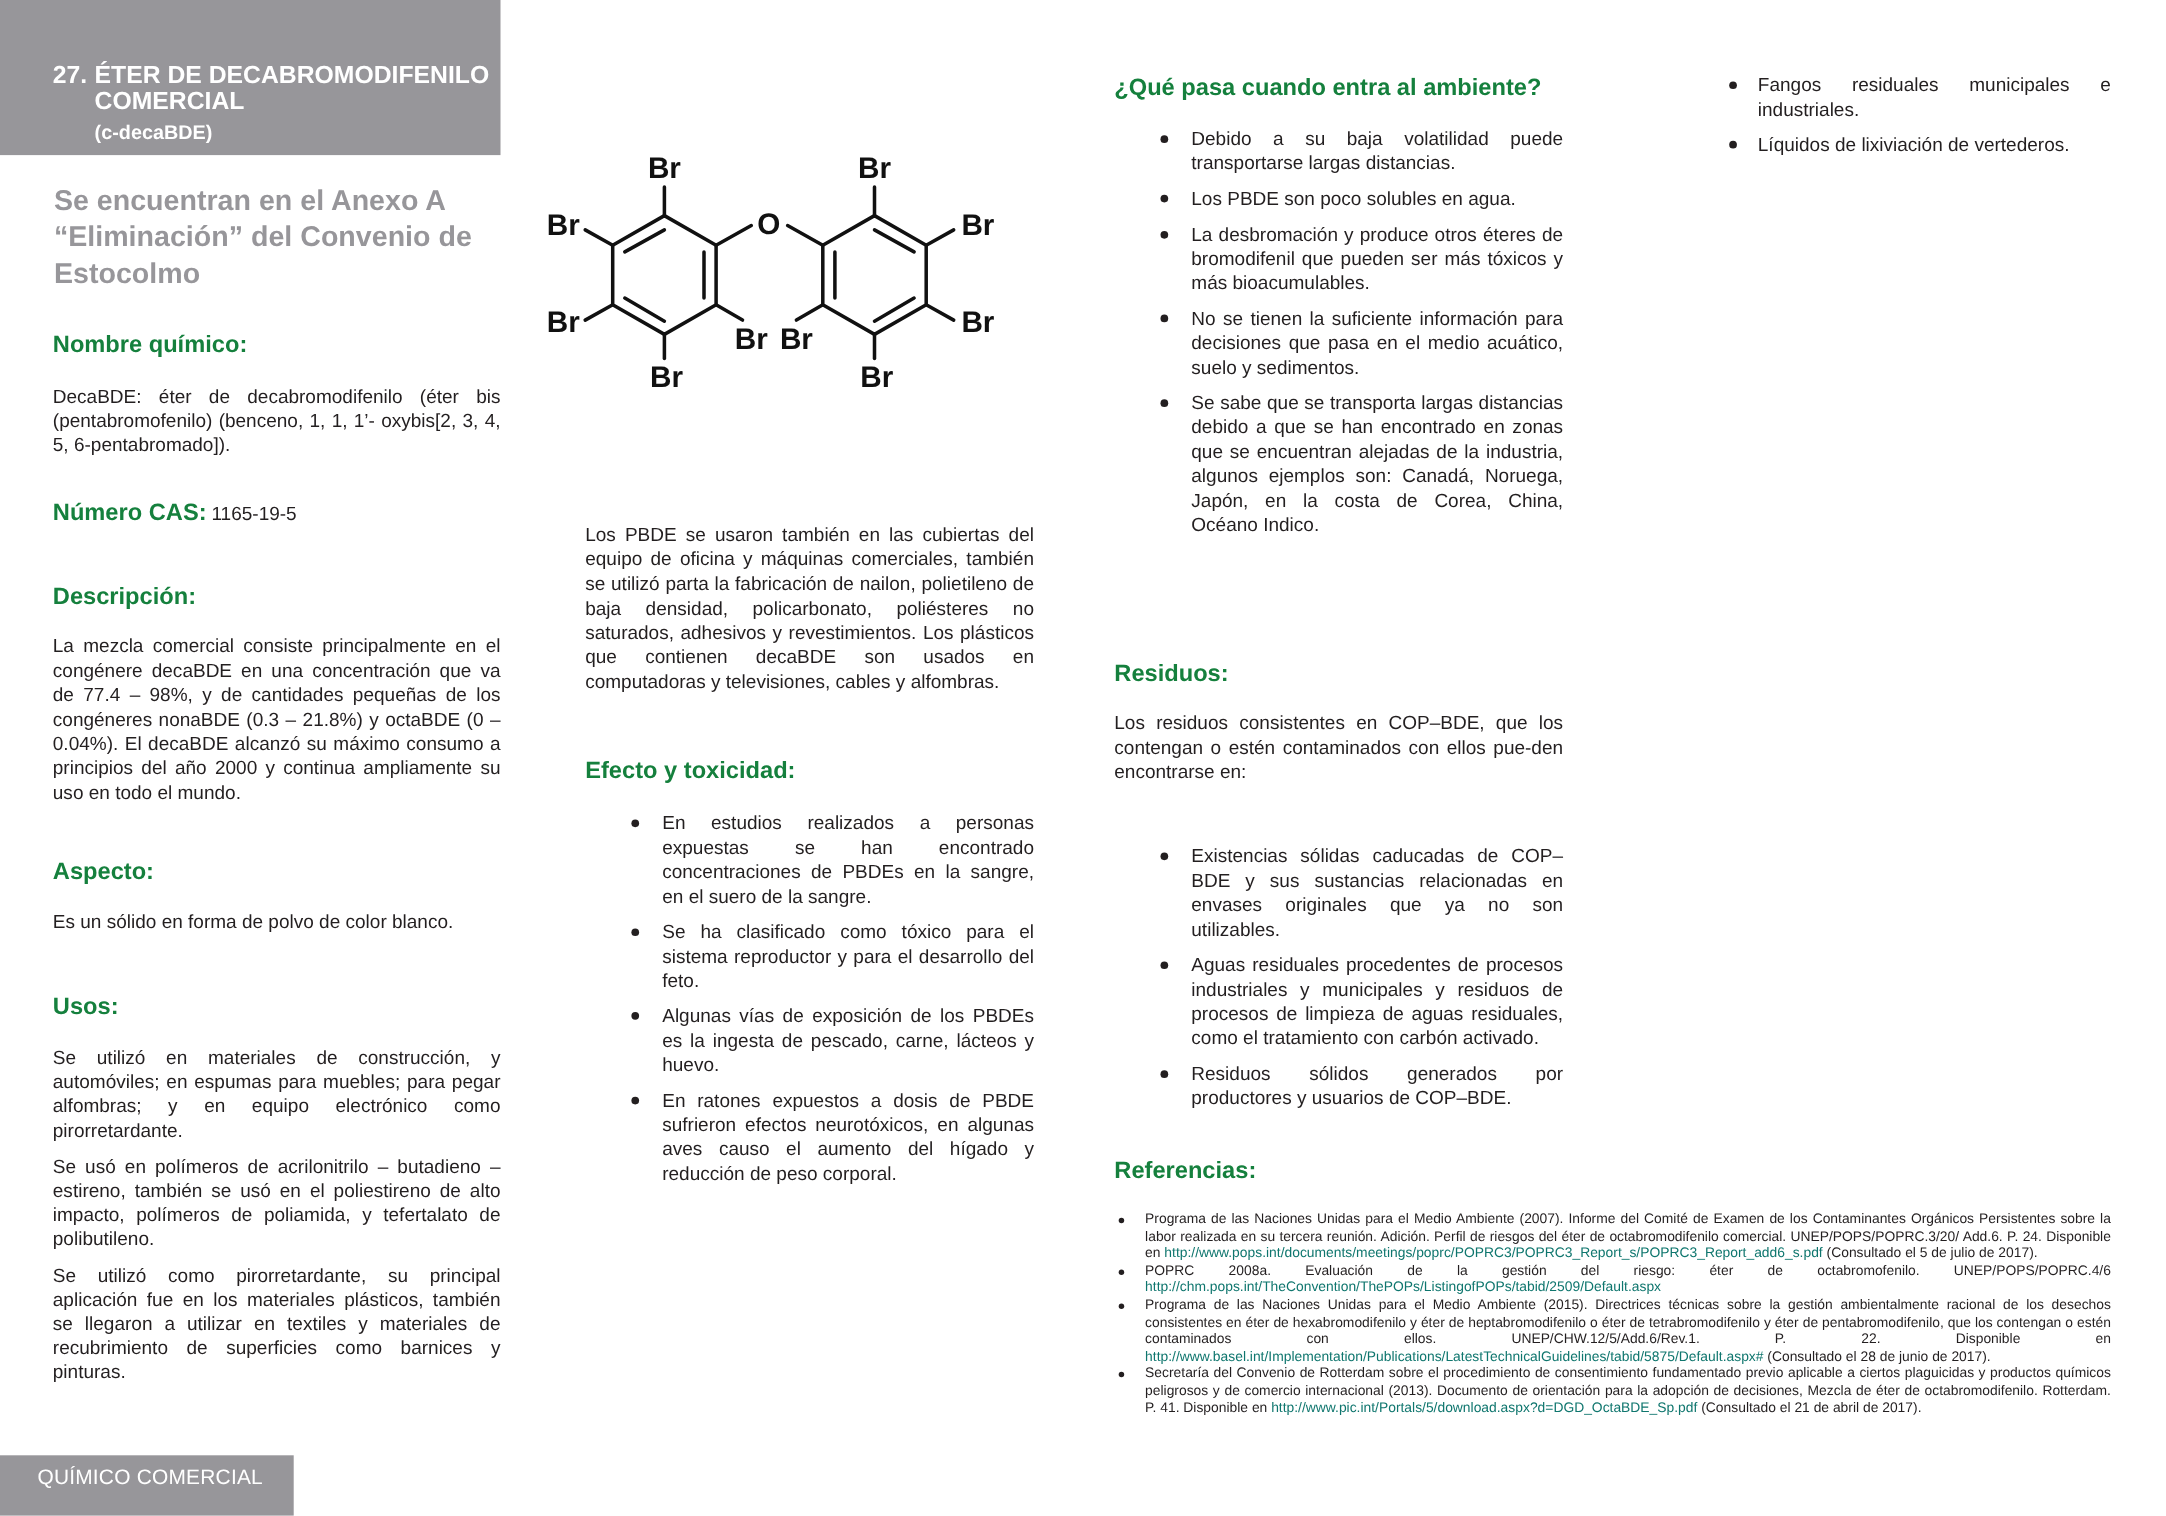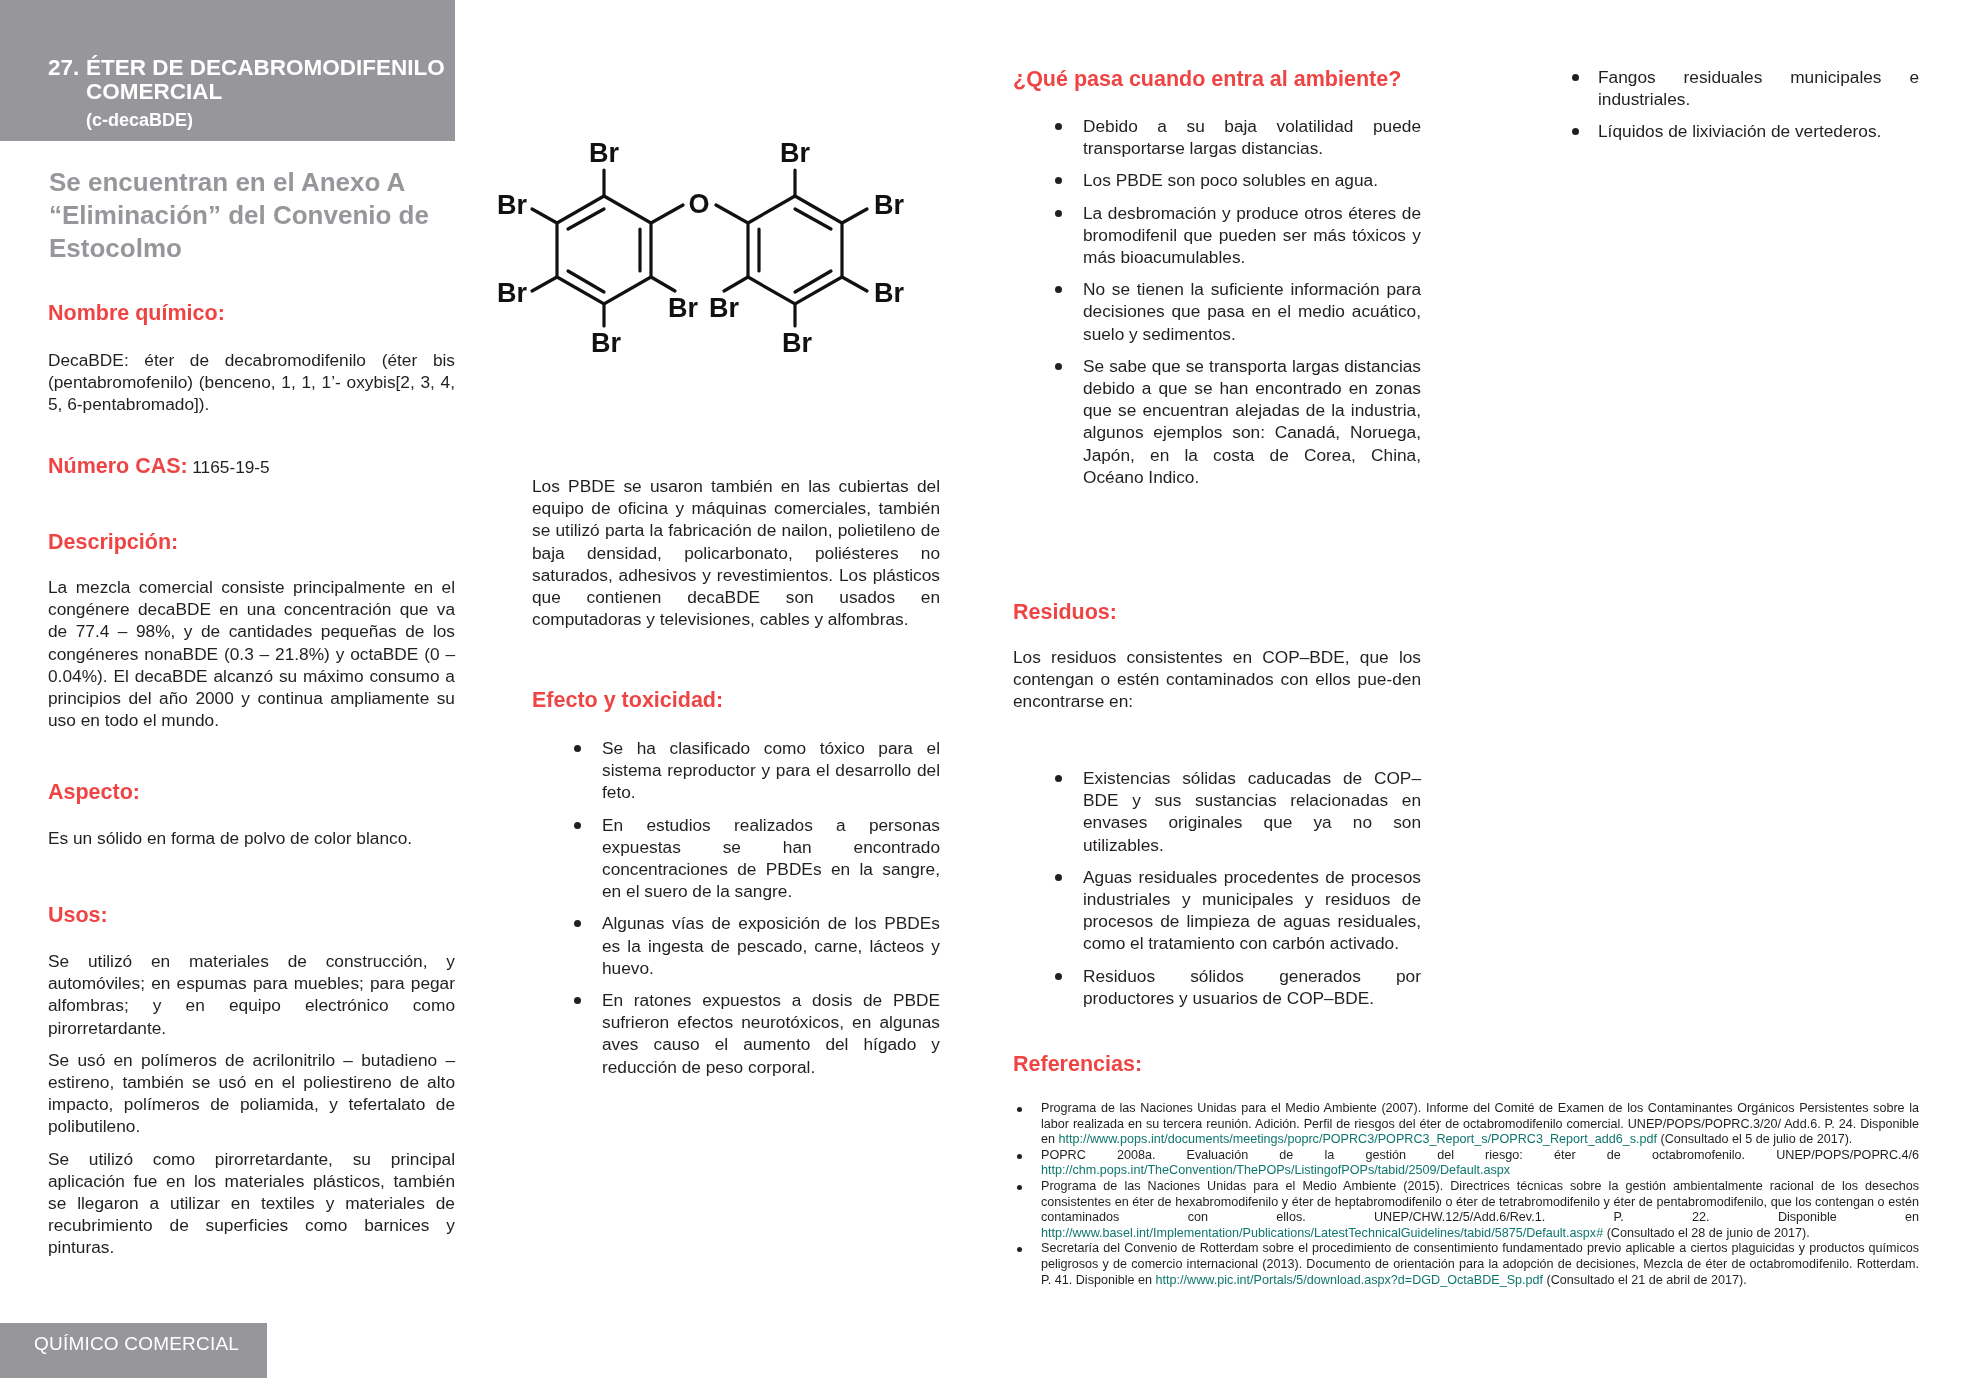--- a/index.html
+++ b/index.html
@@ -18,21 +18,21 @@
   }
   .header-title .num { display: inline-block; width: 38px; }
   .header-title .line2 { padding-left: 38px; display: block; }
   .header-title .line3 { padding-left: 38px; display: block; font-size: 18px; margin-top: 4px; }
 
   .annex {
     left: 49px; top: 166px; width: 410px; color: #97969a;
     font-weight: bold; font-size: 26px; line-height: 33px;
   }
   .sec-head {
-    color: #ef4444; font-weight: bold; font-size: 21.5px; line-height: 26px;
+    color: #15803d; font-weight: bold; font-size: 21.5px; line-height: 26px;
   }
   .body-text {
     font-size: 17.3px; line-height: 22.2px; text-align: justify; color: #231f20;
   }
   .body-text p { margin: 0 0 10px 0; }
   .col1 { left: 48px; width: 407px; }
   .col2 { left: 532px; width: 408px; }
   .col3 { left: 1013px; width: 408px; }
   .col4 { left: 1570px; width: 349px; }
 
@@ -143,22 +143,22 @@
     <text x="307" y="232" text-anchor="middle">Br</text>
     <text x="234" y="197" text-anchor="middle">Br</text>
   </svg>
 </div>
 
 <div class="abs col2 body-text" style="top:475px;">Los PBDE se usaron también en las cubiertas del equipo de oficina y máquinas comerciales, también se utilizó parta la fabricación de nailon, polietileno de baja densidad, policarbonato, poliésteres no saturados, adhesivos y revestimientos. Los plásticos que contienen decaBDE son usados en computadoras y televisiones, cables y alfombras.</div>
 
 <div class="abs col2 sec-head" style="top:687px;">Efecto y toxicidad:</div>
 <div class="abs col2" style="top:737px;">
   <ul class="bul">
+    <li><span class="dot"></span><span>En estudios realizados a personas expuestas se han encontrado concentraciones de PBDEs en la sangre, en el suero de la sangre.</span></li>
     <li><span class="dot"></span><span>Se ha clasificado como tóxico para el sistema reproductor y para el desarrollo del feto.</span></li>
-    <li><span class="dot"></span><span>En estudios realizados a personas expuestas se han encontrado concentraciones de PBDEs en la sangre, en el suero de la sangre.</span></li>
     <li><span class="dot"></span><span>Algunas vías de exposición de los PBDEs es la ingesta de pescado, carne, lácteos y huevo.</span></li>
     <li><span class="dot"></span><span>En ratones expuestos a dosis de PBDE sufrieron efectos neurotóxicos, en algunas aves causo el aumento del hígado y reducción de peso corporal.</span></li>
   </ul>
 </div>
 
 <div class="abs col3 sec-head" style="top:66px;">¿Qué pasa cuando entra al ambiente?</div>
 <div class="abs col3" style="top:115px;">
   <ul class="bul">
     <li><span class="dot"></span><span>Debido a su baja volatilidad puede transportarse largas distancias.</span></li>
     <li><span class="dot"></span><span>Los PBDE son poco solubles en agua.</span></li>

